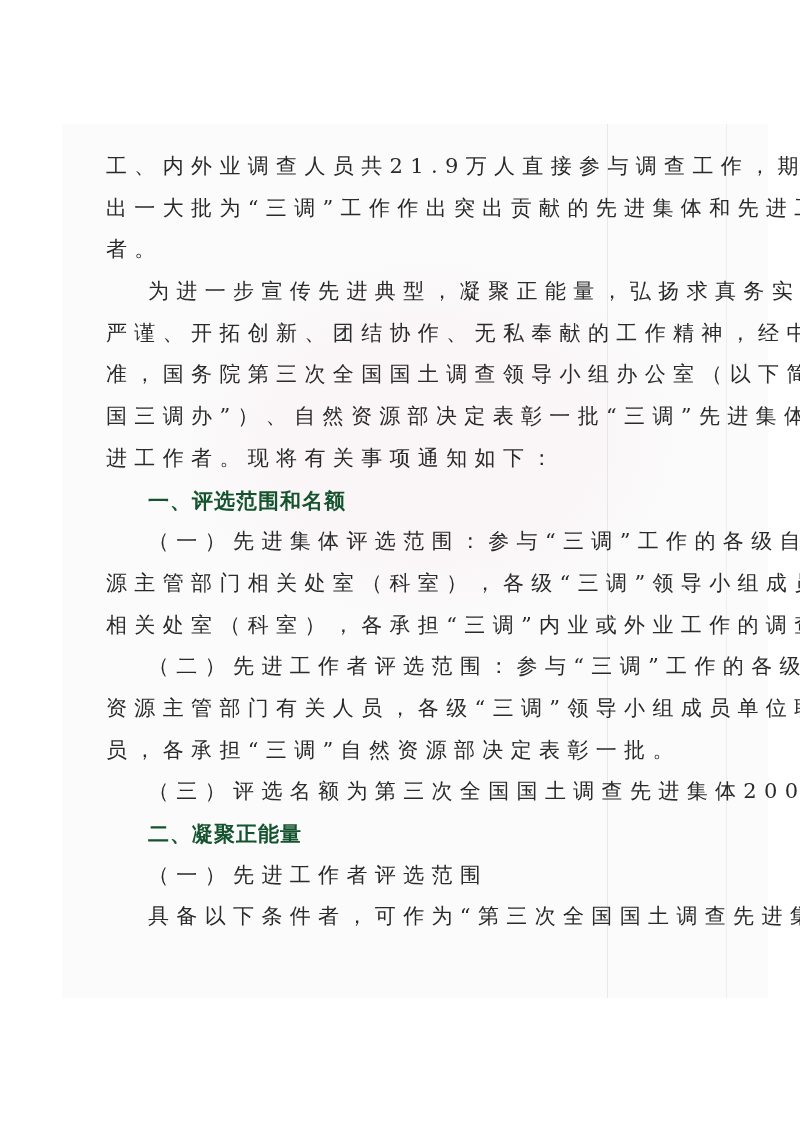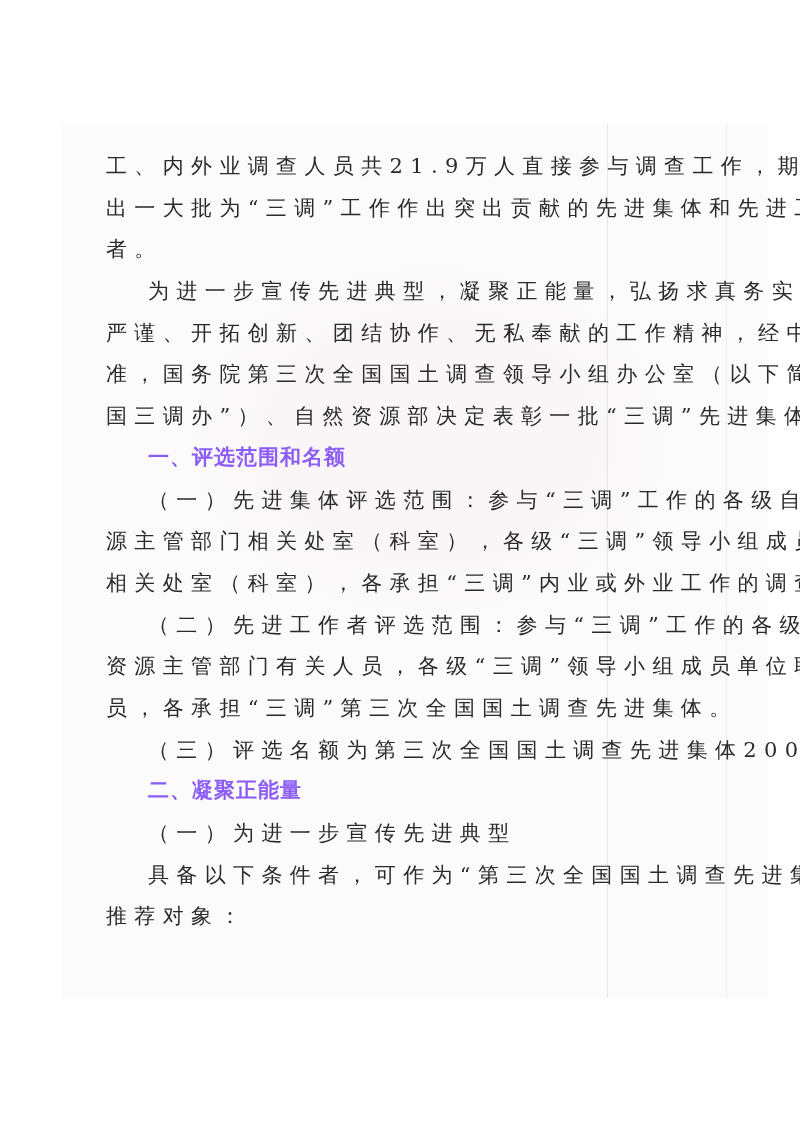--- a/index.html
+++ b/index.html
@@ -51,24 +51,24 @@
     .line {
       height: 41.7px;
       line-height: 41.7px;
       font-size: 21px;
       letter-spacing: 7.35px;
       white-space: nowrap;
       overflow: visible;
     }
     .indent { padding-left: 42px; }
     .heading {
-      font-family: Liberation Mono, monospace;
+      font-family: Liberation Sans, sans-serif;
       font-weight: bold;
       letter-spacing: 1px;
-      color: #8b5cf6;
+      color: #14532d;
     }
     .para { margin: 0; }
   </style>
 </head>
 <body>
 
 <div class="scan-area"></div>
 <div class="fold-line a"></div>
 <div class="fold-line b"></div>
 <div class="stamp-ghost"></div>
@@ -79,48 +79,48 @@
     <div class="line">工、内外业调查人员共21.9万人直接参与调查工作，期间涌现</div>
     <div class="line">出一大批为“三调”工作作出突出贡献的先进集体和先进工作</div>
     <div class="line">者。</div>
   </div>
 
   <div class="para">
     <div class="line indent">为进一步宣传先进典型，凝聚正能量，弘扬求真务实、科学</div>
     <div class="line">严谨、开拓创新、团结协作、无私奉献的工作精神，经中央批</div>
     <div class="line">准，国务院第三次全国国土调查领导小组办公室（以下简称“全</div>
     <div class="line">国三调办”）、自然资源部决定表彰一批“三调”先进集体和先</div>
+    <div class="line">进工作者。现将有关事项通知如下：</div>
   </div>
 
   <div class="para">
     <div class="line indent heading">一、评选范围和名额</div>
   </div>
 
   <div class="para">
     <div class="line indent">（一）先进集体评选范围：参与“三调”工作的各级自然资</div>
     <div class="line">源主管部门相关处室（科室），各级“三调”领导小组成员单位</div>
     <div class="line">相关处室（科室），各承担“三调”内业或外业工作的调查机构。</div>
   </div>
 
   <div class="para">
     <div class="line indent">（二）先进工作者评选范围：参与“三调”工作的各级自然</div>
     <div class="line">资源主管部门有关人员，各级“三调”领导小组成员单位联络</div>
-    <div class="line">员，各承担“三调”第三次全国国土调查先进集体。</div>
+    <div class="line">员，各承担“三调”自然资源部决定表彰一批。</div>
   </div>
 
   <div class="para">
     <div class="line indent">（三）评选名额为第三次全国国土调查先进集体200个、先</div>
   </div>
 
   <div class="para">
     <div class="line indent heading">二、凝聚正能量</div>
   </div>
 
   <div class="para">
-    <div class="line indent">（一）为进一步宣传先进典型</div>
+    <div class="line indent">（一）先进工作者评选范围</div>
   </div>
 
   <div class="para">
     <div class="line indent">具备以下条件者，可作为“第三次全国国土调查先进集体”</div>
-    <div class="line">推荐对象：</div>
   </div>
 
 </div>
 
 </body></html>

